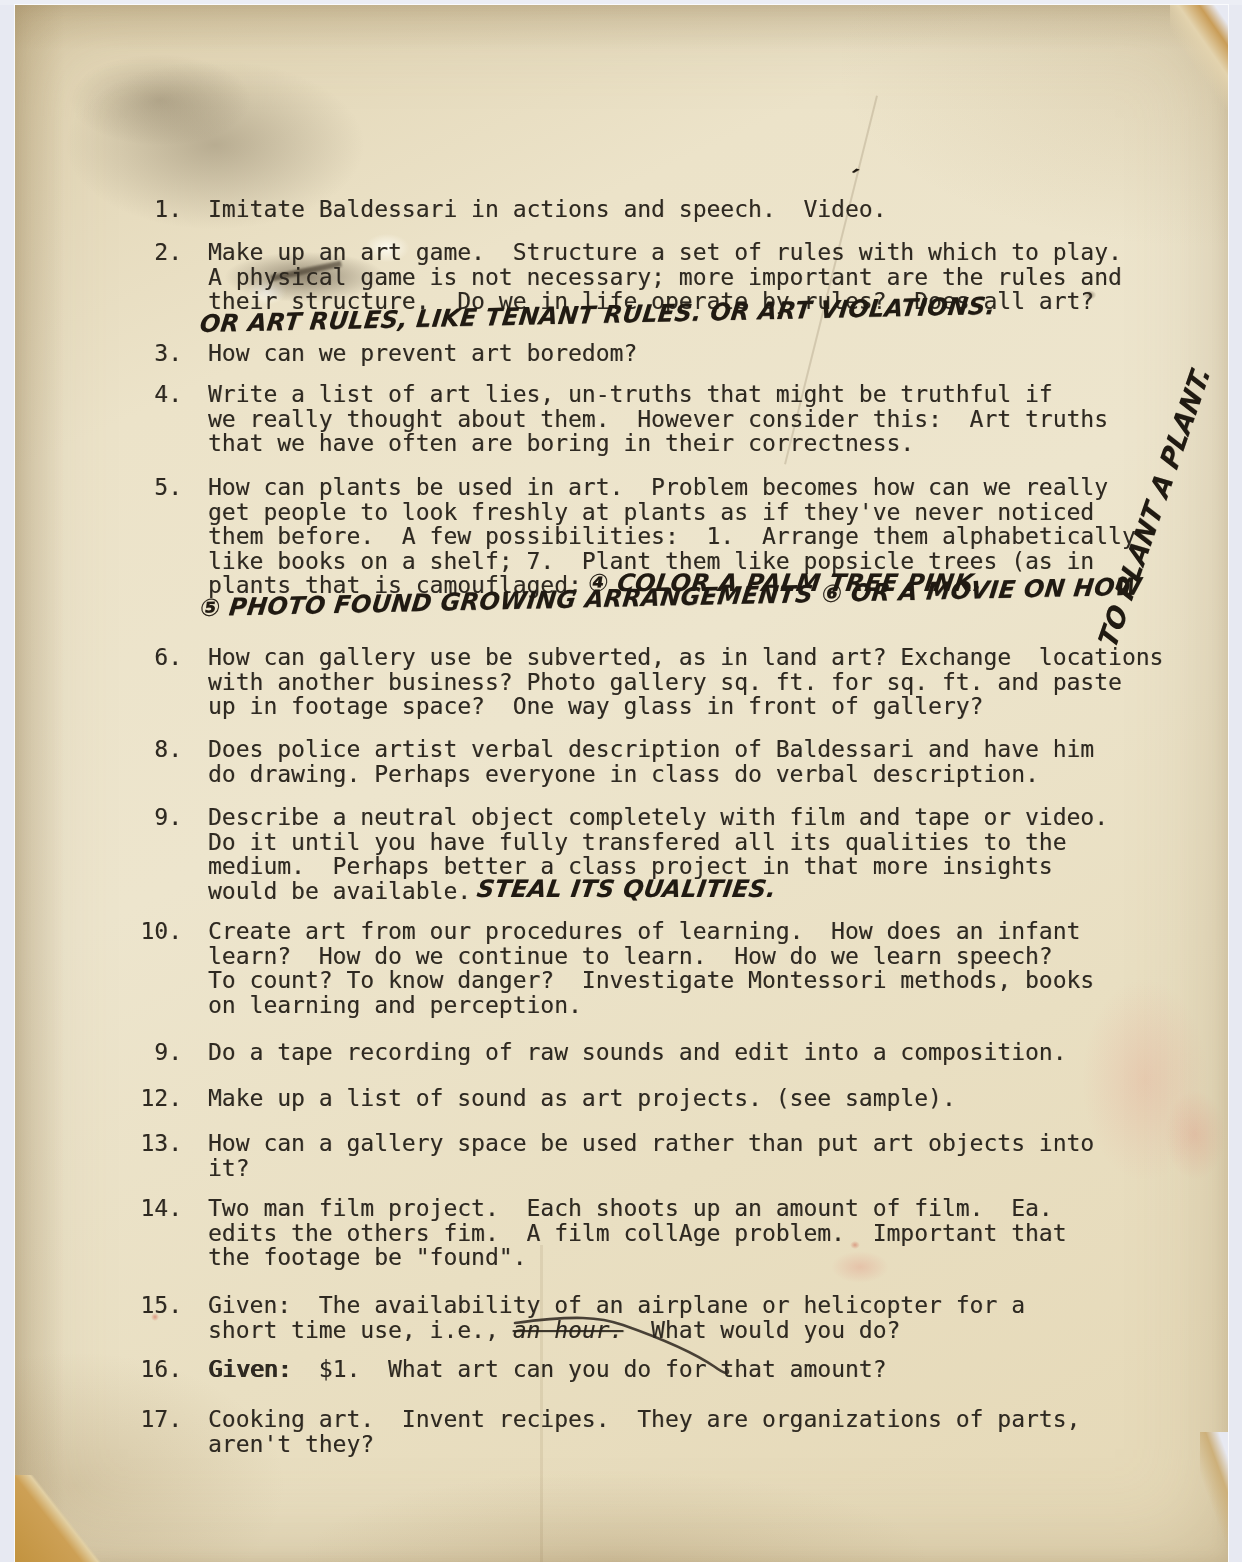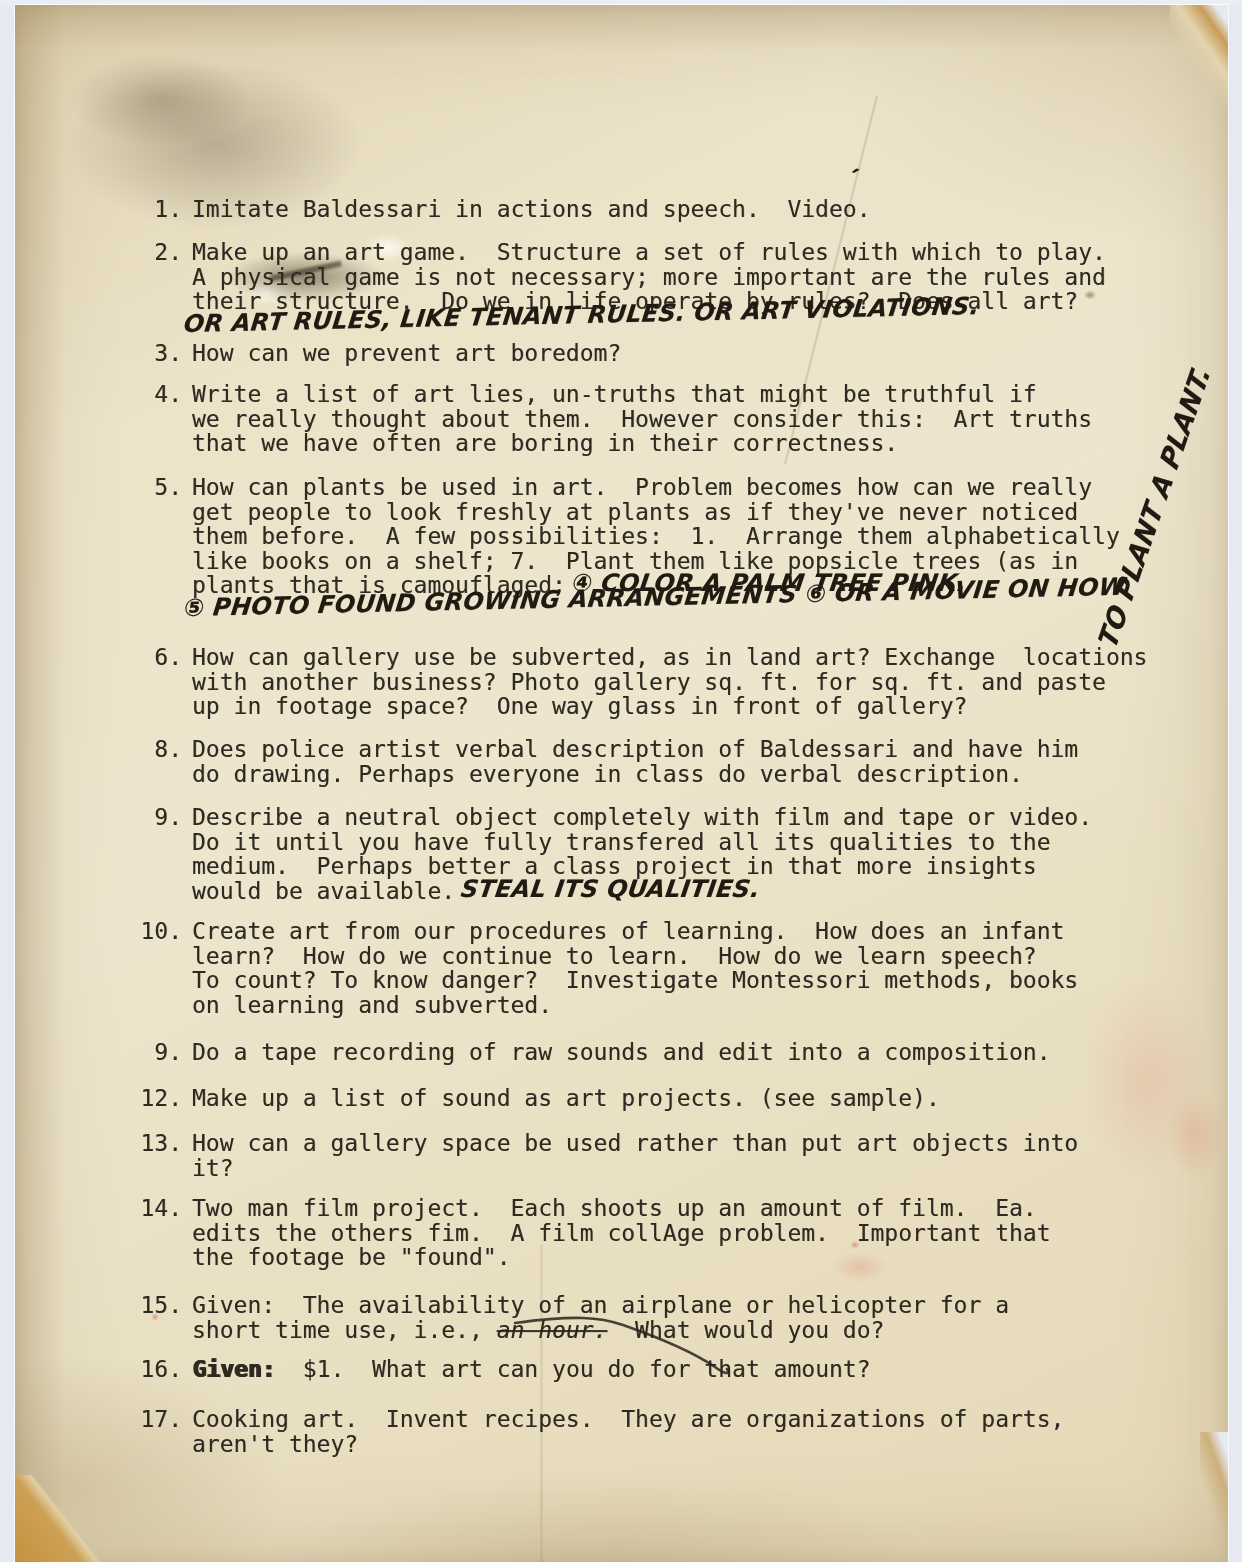--- a/index.html
+++ b/index.html
@@ -47,34 +47,34 @@
   .tear-br{position:absolute;right:0;bottom:0;width:28px;height:130px;
     background:linear-gradient(250deg,#e7e9f2 12%, #cdb07a 30%, rgba(205,176,122,0) 58%);}
   .dogear{position:absolute;left:0;top:1470px;width:108px;height:87px;
     background:linear-gradient(52deg,#c2933f 0%, #cda055 38%, #e2d0a4 47%, rgba(226,208,164,0) 49%);}
 
   .doc{position:absolute;left:0;top:0;width:100%;height:100%;}
   .item{position:absolute;left:0;width:1140px;}
   .num{position:absolute;left:125px;top:0;width:42px;text-align:right;
     font-size:23px;line-height:24.5px;color:#2e2921;
     text-shadow:.4px .4px 0 rgba(46,41,33,.35);}
-  .body{position:absolute;left:177px;top:0;width:1000px;}
+  .body{position:absolute;left:193px;top:0;width:1000px;}
   .line{white-space:pre;font-size:23px;line-height:24.5px;color:#2e2921;
     text-shadow:.4px .4px 0 rgba(46,41,33,.35);}
   .hw{
     font-family:"DejaVu Sans", sans-serif;font-style:italic;font-weight:700;
     font-size:24px;color:#201a12;letter-spacing:.3px;
     display:inline-block;transform:skewX(-8deg);position:relative;top:-2px;margin-left:6px;
     text-shadow:.3px .3px 0 rgba(32,26,18,.4);white-space:pre;
   }
   .hwline{transform:rotate(-1.3deg);transform-origin:0 50%;margin-left:-8px;}
   .hwline .hw{margin-left:0;}
   .strike{text-decoration:line-through;text-decoration-thickness:2px;
     text-decoration-color:rgba(40,34,25,.85);font-style:italic;}
-  .over{font-weight:bold;text-shadow:1.6px 0 0 #2e2921, .4px .4px 0 rgba(46,41,33,.5);text-align:center;}
+  .over{font-weight:normal;text-shadow:1.6px 0 0 #2e2921, .4px .4px 0 rgba(46,41,33,.5);text-align:center;}
   .ann{position:absolute;
     font-family:"DejaVu Sans", sans-serif;font-style:italic;font-weight:700;
     color:#201a12;text-shadow:.3px .3px 0 rgba(32,26,18,.4);white-space:pre;}
   #ann-plant{left:975px;top:462px;width:345px;font-size:27px;
     transform:rotate(-71deg) skewX(-8deg);transform-origin:50% 50%;}
   #ann-video-mark{left:835px;top:158px;font-size:26px;transform:rotate(18deg);}
   .pen{position:absolute;left:0;top:0;pointer-events:none;}
 </style>
 </head>
 <body>
@@ -154,21 +154,21 @@
           <div class="line"><span>medium.  Perhaps better a class project in that more insights</span></div>
           <div class="line"><span>would be available.</span><span class="hw">STEAL ITS QUALITIES.</span></div>
         </div>
       </div>
       <div class="item" style="top: 914px;">
         <div class="num">10.</div>
         <div class="body">
           <div class="line"><span>Create art from our procedures of learning.  How does an infant</span></div>
           <div class="line"><span>learn?  How do we continue to learn.  How do we learn speech?</span></div>
           <div class="line"><span>To count? To know danger?  Investigate Montessori methods, books</span></div>
-          <div class="line"><span>on learning and subverted.</span></div>
+          <div class="line"><span>on learning and perception.</span></div>
         </div>
       </div>
       <div class="item" style="top: 1035px;">
         <div class="num">9.</div>
         <div class="body">
           <div class="line"><span>Do a tape recording of raw sounds and edit into a composition.</span></div>
         </div>
       </div>
       <div class="item" style="top: 1081px;">
         <div class="num">12.</div>

